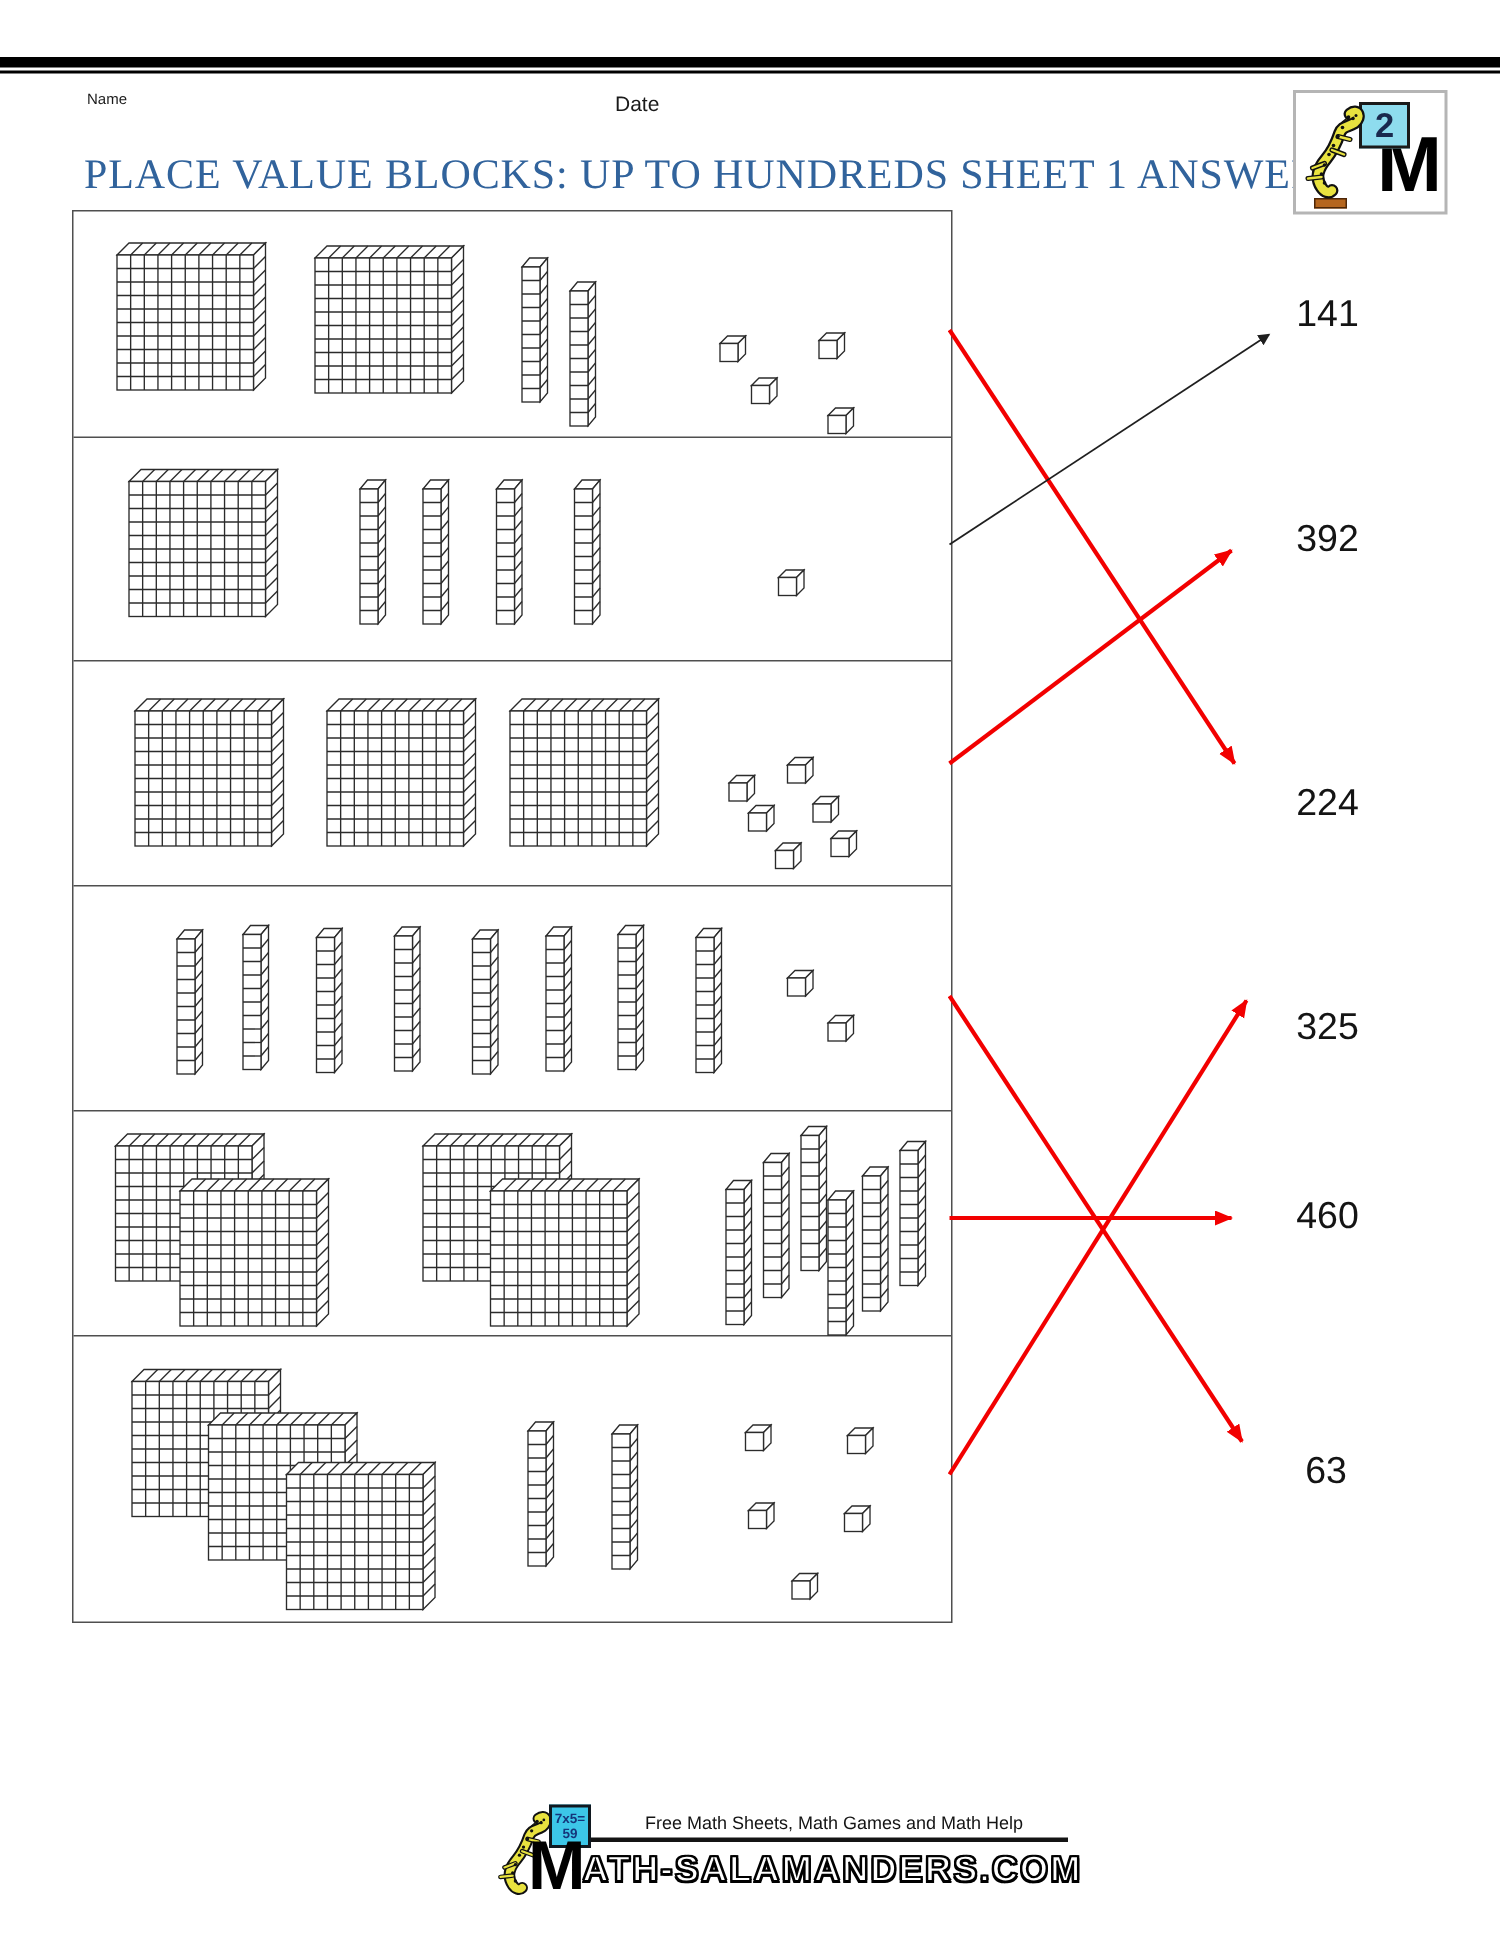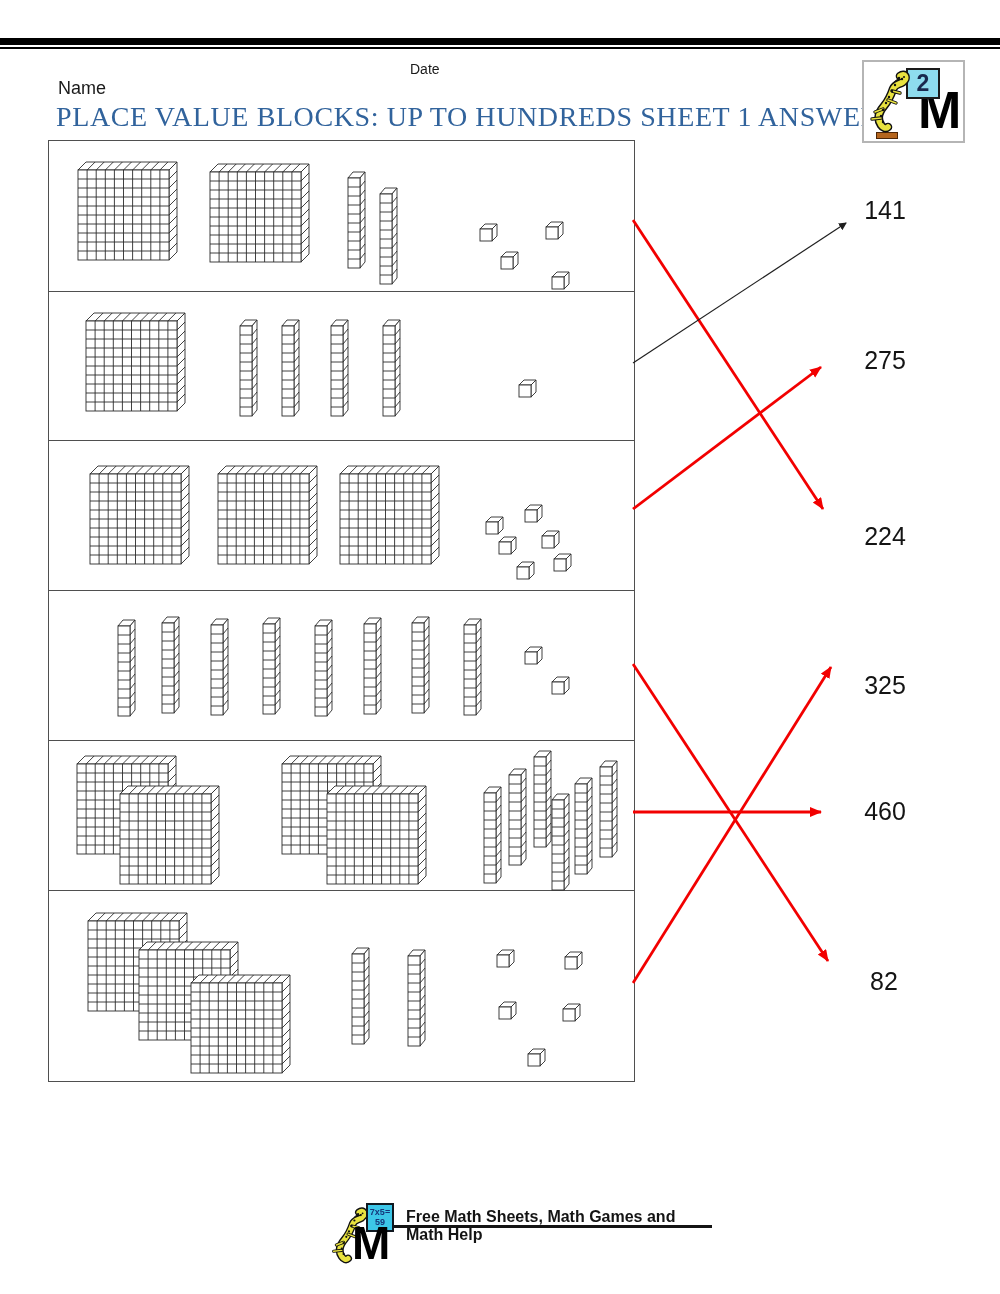--- a/index.html
+++ b/index.html
@@ -1,20 +1,20 @@
 <!DOCTYPE html>
 <html><head>
 <meta charset="utf-8">
 <style>
   html,body{margin:0;padding:0;background:#fff;}
   #page{position:relative;width:1000px;height:1294px;background:#fff;overflow:hidden;
         font-family:"Liberation Sans",sans-serif;color:#111;}
   .rule-thick{position:absolute;left:0;top:38px;width:1000px;height:7px;background:#000;}
   .rule-thin{position:absolute;left:0;top:47px;width:1000px;height:2px;background:#000;}
-  .name-label{position:absolute;left:58px;top:78px;font-size:18px;color:#1a1a1a;}
+  .name-label{position:absolute;left:58px;top:61px;font-size:10px;color:#1a1a1a;}
   .date-label{position:absolute;left:410px;top:61px;font-size:14px;color:#1a1a1a;}
   .page-title{position:absolute;left:56px;top:101px;font-family:"Liberation Serif",serif;
               font-size:28px;color:#31639c;letter-spacing:.6px;white-space:nowrap;}
   
   .corner-badge{position:absolute;left:862px;top:60px;width:103px;height:83px;
                 border:2px solid #b5b5b5;box-sizing:border-box;background:#fff;}
   .badge-square{position:absolute;left:42px;top:6px;width:34px;height:31px;background:#8edcee;
                 border:2px solid #1a1a1a;box-sizing:border-box;z-index:2;
                 display:flex;align-items:center;justify-content:center;
                 font-size:23px;font-weight:bold;color:#19294e;}
@@ -36,22 +36,22 @@
           white-space:nowrap;text-align:center;}
   .ans-0{left:885px;top:210px;} .ans-1{left:885px;top:360px;} .ans-2{left:885px;top:536px;}
   .ans-3{left:885px;top:661px;margin-top:24px;} .ans-4{left:885px;top:811px;} .ans-5{left:884px;top:981px;}
   
   .footer{position:absolute;left:330px;top:1200px;width:400px;height:80px;}
   .footer-sala{position:absolute;left:0;top:6px;}
   .footer-board{position:absolute;left:36px;top:3px;width:28px;height:29px;background:#3cc6e8;
                 border:2px solid #101820;box-sizing:border-box;text-align:center;
                 font-size:9px;line-height:1.15;font-weight:bold;color:#15357a;padding-top:2px;
                 box-sizing:border-box;}
-  .footer-tagline{position:absolute;left:76px;top:8px;width:300px;text-align:left;
-                  font-size:16px;font-weight:700;color:#141414;}
+  .footer-tagline{position:absolute;left:76px;top:8px;width:300px;text-align:center;
+                  font-size:12px;font-weight:400;color:#141414;}
   .footer-rule{position:absolute;left:64px;top:25px;width:318px;height:3px;background:#141414;}
   .footer-site{position:absolute;left:22px;top:24px;display:flex;align-items:flex-start;}
   .site-m{font-size:46px;font-weight:800;line-height:.85;color:#000;letter-spacing:-3px;}
   .site-rest{margin-top:9px;margin-left:1px;font-size:24px;font-weight:700;letter-spacing:1.5px;
              color:#fff;-webkit-text-stroke:1.2px #000;
              text-shadow:-1px -1px 0 #000,1px -1px 0 #000,-1px 1px 0 #000,1px 1px 0 #000;}
 </style>
 </head>
 <body>
 
@@ -1244,25 +1244,25 @@
 </defs>
       <line x1="1" y1="80" x2="191" y2="369" stroke="#f20000" stroke-width="2.8" marker-end="url(#ah-red)"></line>
       <line x1="1" y1="223" x2="214" y2="83" stroke="#1f1f1f" stroke-width="1.2" marker-end="url(#ah-black)"></line>
       <line x1="1" y1="369" x2="189" y2="227" stroke="#f20000" stroke-width="2.8" marker-end="url(#ah-red)"></line>
       <line x1="1" y1="524" x2="196" y2="821" stroke="#f20000" stroke-width="2.8" marker-end="url(#ah-red)"></line>
       <line x1="1" y1="672" x2="189" y2="672" stroke="#f20000" stroke-width="2.8" marker-end="url(#ah-red)"></line>
       <line x1="1" y1="843" x2="199" y2="527" stroke="#f20000" stroke-width="2.8" marker-end="url(#ah-red)"></line>
     </svg>
 
   <div class="answer ans-0">141</div>
-  <div class="answer ans-1">275</div>
+  <div class="answer ans-1">392</div>
   <div class="answer ans-2">224</div>
   <div class="answer ans-3">325</div>
   <div class="answer ans-4">460</div>
-  <div class="answer ans-5">82</div>
+  <div class="answer ans-5">63</div>
 
   <div class="footer">
     <span class="footer-sala" id="footer-sala-slot"><svg width="38" height="58" viewBox="0 0 42 64">
     <path d="M28 13 L38 5" stroke="#111" stroke-width="3.4" stroke-linecap="round" fill="none"></path>
     <path d="M28 13 L38 5" stroke="#e8e23f" stroke-width="1.6" stroke-linecap="round" fill="none"></path>
     <path d="M32 7 C 37 3 40 9 35 13 C 30 16 27 15 25 20 C 23 26 21 31 16 37 C 10 44 9 50 13 56 C 15 59 18 60 20 58" fill="none" stroke="#111" stroke-width="8.6" stroke-linecap="round"></path>
     <path d="M32 7 C 37 3 40 9 35 13 C 30 16 27 15 25 20 C 23 26 21 31 16 37 C 10 44 9 50 13 56 C 15 59 18 60 20 58" fill="none" stroke="#e8e23f" stroke-width="5.6" stroke-linecap="round"></path>
     <path d="M24 22 l8 2 M20 31 l8 3 M15 40 l-8 3 M13 49 l-9 1" stroke="#111" stroke-width="3.4" fill="none" stroke-linecap="round"></path>
     <path d="M24 22 l8 2 M20 31 l8 3 M15 40 l-8 3 M13 49 l-9 1" stroke="#e8e23f" stroke-width="1.6" fill="none" stroke-linecap="round"></path>
     <circle cx="31" cy="9" r="1.2" fill="#111"></circle>
@@ -1277,16 +1277,17 @@
           <circle cx="36" cy="8" r="1" fill="#111"></circle>
         </svg></span>
     <div class="footer-board">
       <div>7x5=</div>
       <div>59</div>
     </div>
     <div class="footer-tagline">Free Math Sheets, Math Games and Math Help</div>
     <div class="footer-rule"></div>
     <div class="footer-site">
       <span class="site-m">M</span>
+      <span class="site-rest">ATH-SALAMANDERS.COM</span>
     </div>
   </div>
 
 </div>
 
 </body></html>

